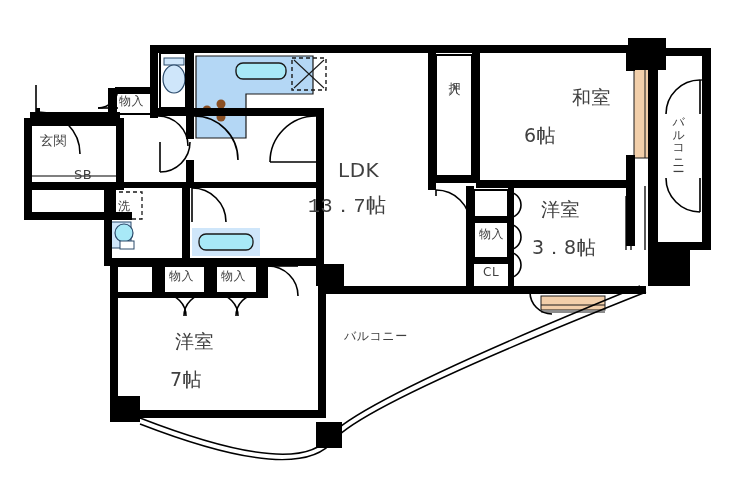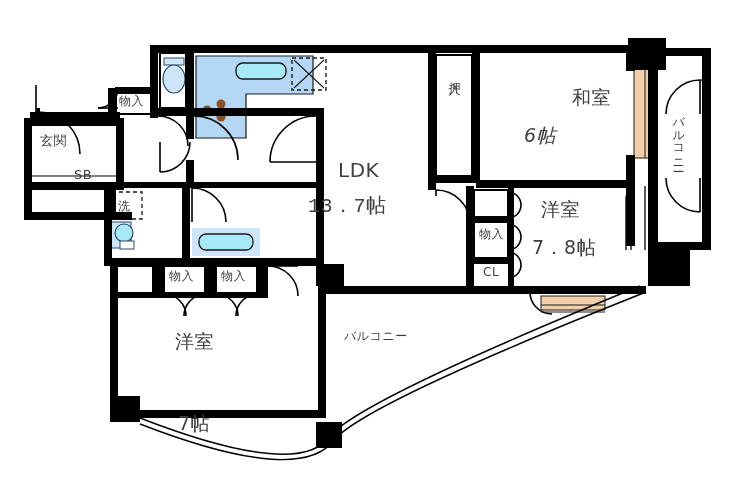--- a/index.html
+++ b/index.html
@@ -280,27 +280,27 @@
   <g stroke="#000000" stroke-width="1.2" fill="none">
     <line x1="30" y1="176" x2="118" y2="176"></line>
     <rect x="652" y="252" width="2" height="2"></rect>
   </g>
 </svg>
 
 <div class="lbl lbl-ldk-name" style="left:338px; top:160px;">LDK</div>
 <div class="lbl lbl-ldk-area" style="left:308px; top:196px;font-family:Liberation Mono, monospace;">13．7帖</div>
 
 <div class="lbl lbl-room-name" style="left:524px; top:88px;margin-left:48px;">和室</div>
-<div class="lbl lbl-room-area" style="left:524px; top:126px;font-style:italic;">6帖</div>
+<div class="lbl lbl-room-area" style="left:524px; top:126px;">6帖</div>
 
 <div class="lbl lbl-room-name" style="left:541px; top:200px;">洋室</div>
-<div class="lbl lbl-room-area" style="left:532px; top:238px;">7．8帖</div>
+<div class="lbl lbl-room-area" style="left:532px; top:238px;">3．8帖</div>
 
 <div class="lbl lbl-room-name" style="left:175px; top:332px;">洋室</div>
-<div class="lbl lbl-room-area" style="left:178px; top:370px;margin-top:44px;">7帖</div>
+<div class="lbl lbl-room-area" style="left:170px; top:370px;">7帖</div>
 
 <div class="lbl lbl-small" style="left:40px; top:134px;">玄関</div>
 <div class="lbl lbl-small" style="left:51px; top:168px;margin-left:23px;">SB</div>
 
 <div class="lbl lbl-tiny" style="left:119px; top:95px;">物入</div>
 
 <div class="lbl lbl-tiny" style="left:118px; top:200px;">洗</div>
 
 <div class="lbl lbl-tiny" style="left:169px; top:270px;">物入</div>
 <div class="lbl lbl-tiny" style="left:221px; top:270px;">物入</div>

